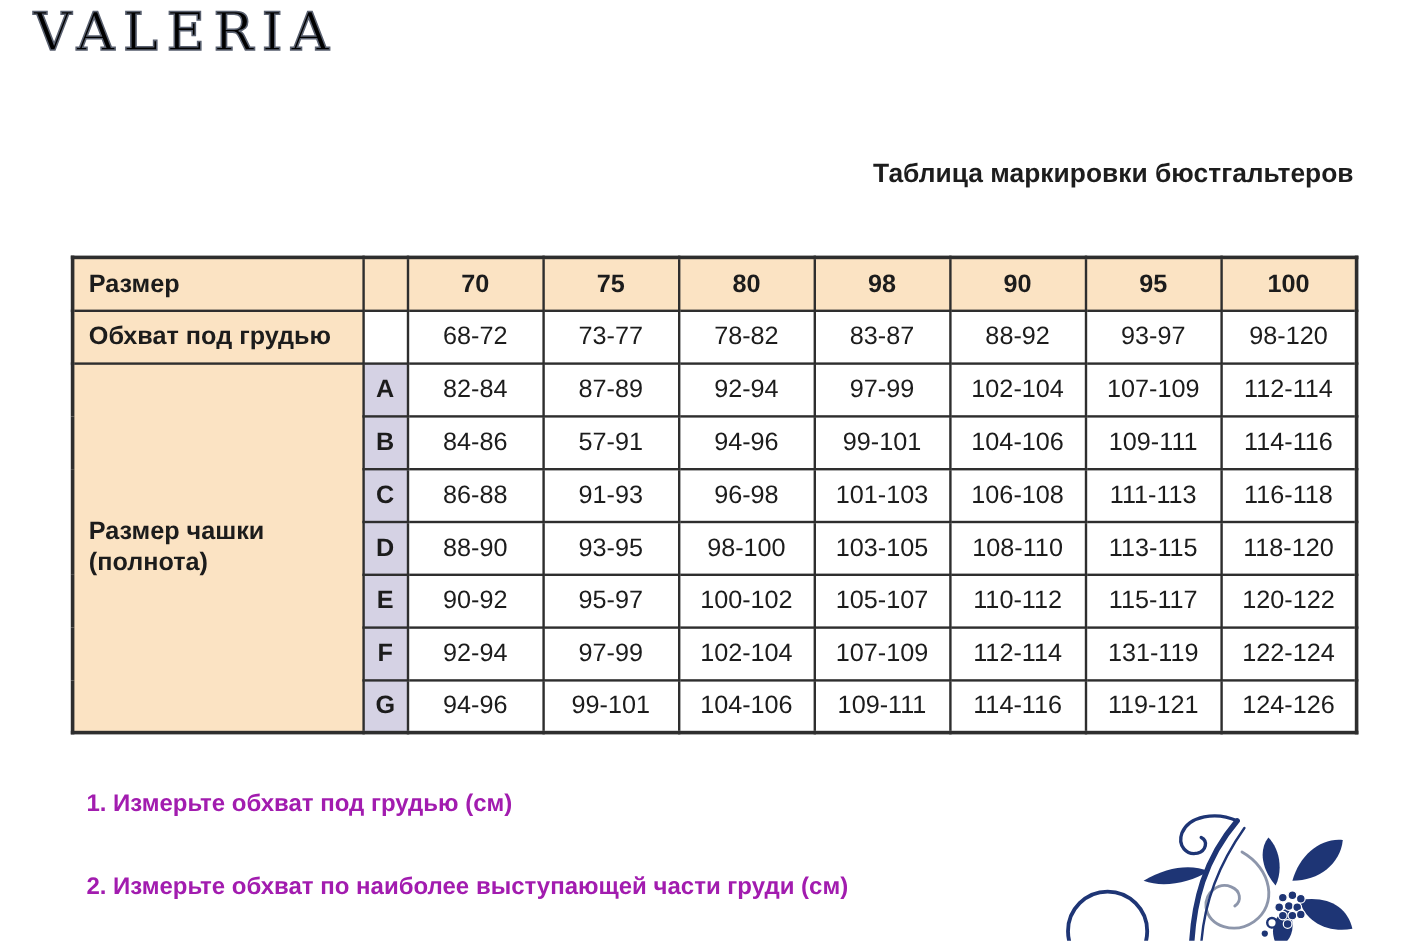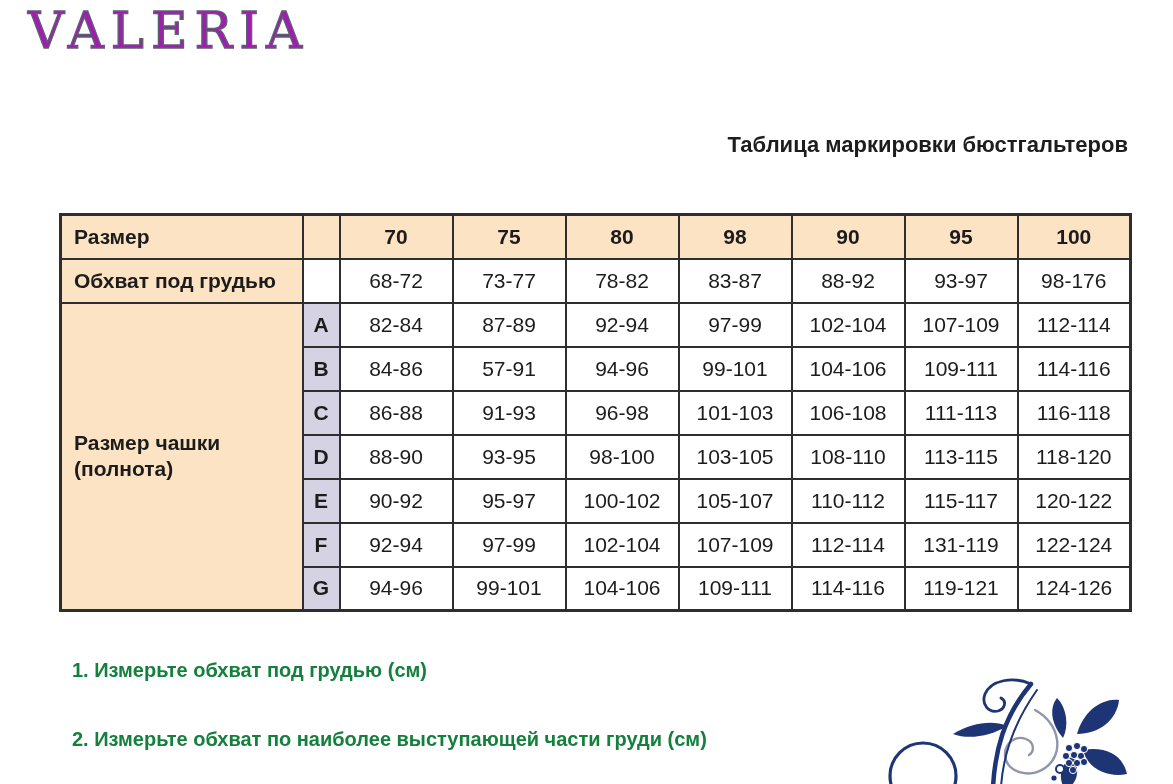--- a/index.html
+++ b/index.html
@@ -5,22 +5,22 @@
   html,body { margin:0; padding:0; }
   body {
     width:1173px; height:784px; position:relative; overflow:hidden;
     background:#ffffff;
     font-family:"Liberation Sans", sans-serif;
     color:#1c1c1c;
   }
   .logo {
     position:absolute; left:28px; top:6px;
     font-family:"DejaVu Serif", serif;
-    font-size:50px; line-height:1; letter-spacing:7px;
-    color:#a21caf;
+    font-size:44px; line-height:1; letter-spacing:7px;
+    color:#000000;
     -webkit-text-stroke:1.3px #5a6170;
     user-select:none;
   }
   .title {
     position:absolute; left:59px; top:132px; width:1069px; margin:0;
     text-align:right; font-size:22px; font-weight:700; color:#1d1d1d;
   }
   table.size-table {
     position:absolute; left:59px; top:213px;
     border-collapse:collapse; table-layout:fixed;
@@ -32,21 +32,21 @@
     font-size:21px; font-weight:500; color:#1c1c1c;
     background:#ffffff;
   }
   .c-peach { background:#fbe3c3 !important; }
   .c-lav   { background:#d5d2e4 !important; }
   .c-bold  { font-weight:700 !important; }
   .c-left  { text-align:left !important; padding-left:12px !important; }
   .c-merged div { line-height:1.25; }
   .note {
     position:absolute; left:72px; margin:0;
-    font-size:20px; font-weight:700; color:#15803d;
+    font-size:20px; font-weight:700; color:#a21caf;
   }
   .note-1 { top:659px; }
   .note-2 { top:708px;margin-top:20px; }
   .ornament { position:absolute; left:885px; top:672px; width:240px; height:115px; overflow:visible; }
 </style>
 </head>
 <body>
 
 <div class="logo">VALERIA</div>
 
@@ -78,21 +78,21 @@
       </tr>
       <tr>
         <td class="c-peach c-left c-bold">Обхват под грудью</td>
         <td></td>
         <td>68-72</td>
         <td>73-77</td>
         <td>78-82</td>
         <td>83-87</td>
         <td>88-92</td>
         <td>93-97</td>
-        <td>98-176</td>
+        <td>98-120</td>
       </tr>
       <tr>
         <td class="c-peach c-left c-bold c-merged" rowspan="7">
           <div>Размер чашки</div>
           <div>(полнота)</div>
         </td>
         <td class="c-lav c-bold">A</td>
         <td>82-84</td>
         <td>87-89</td>
         <td>92-94</td>

